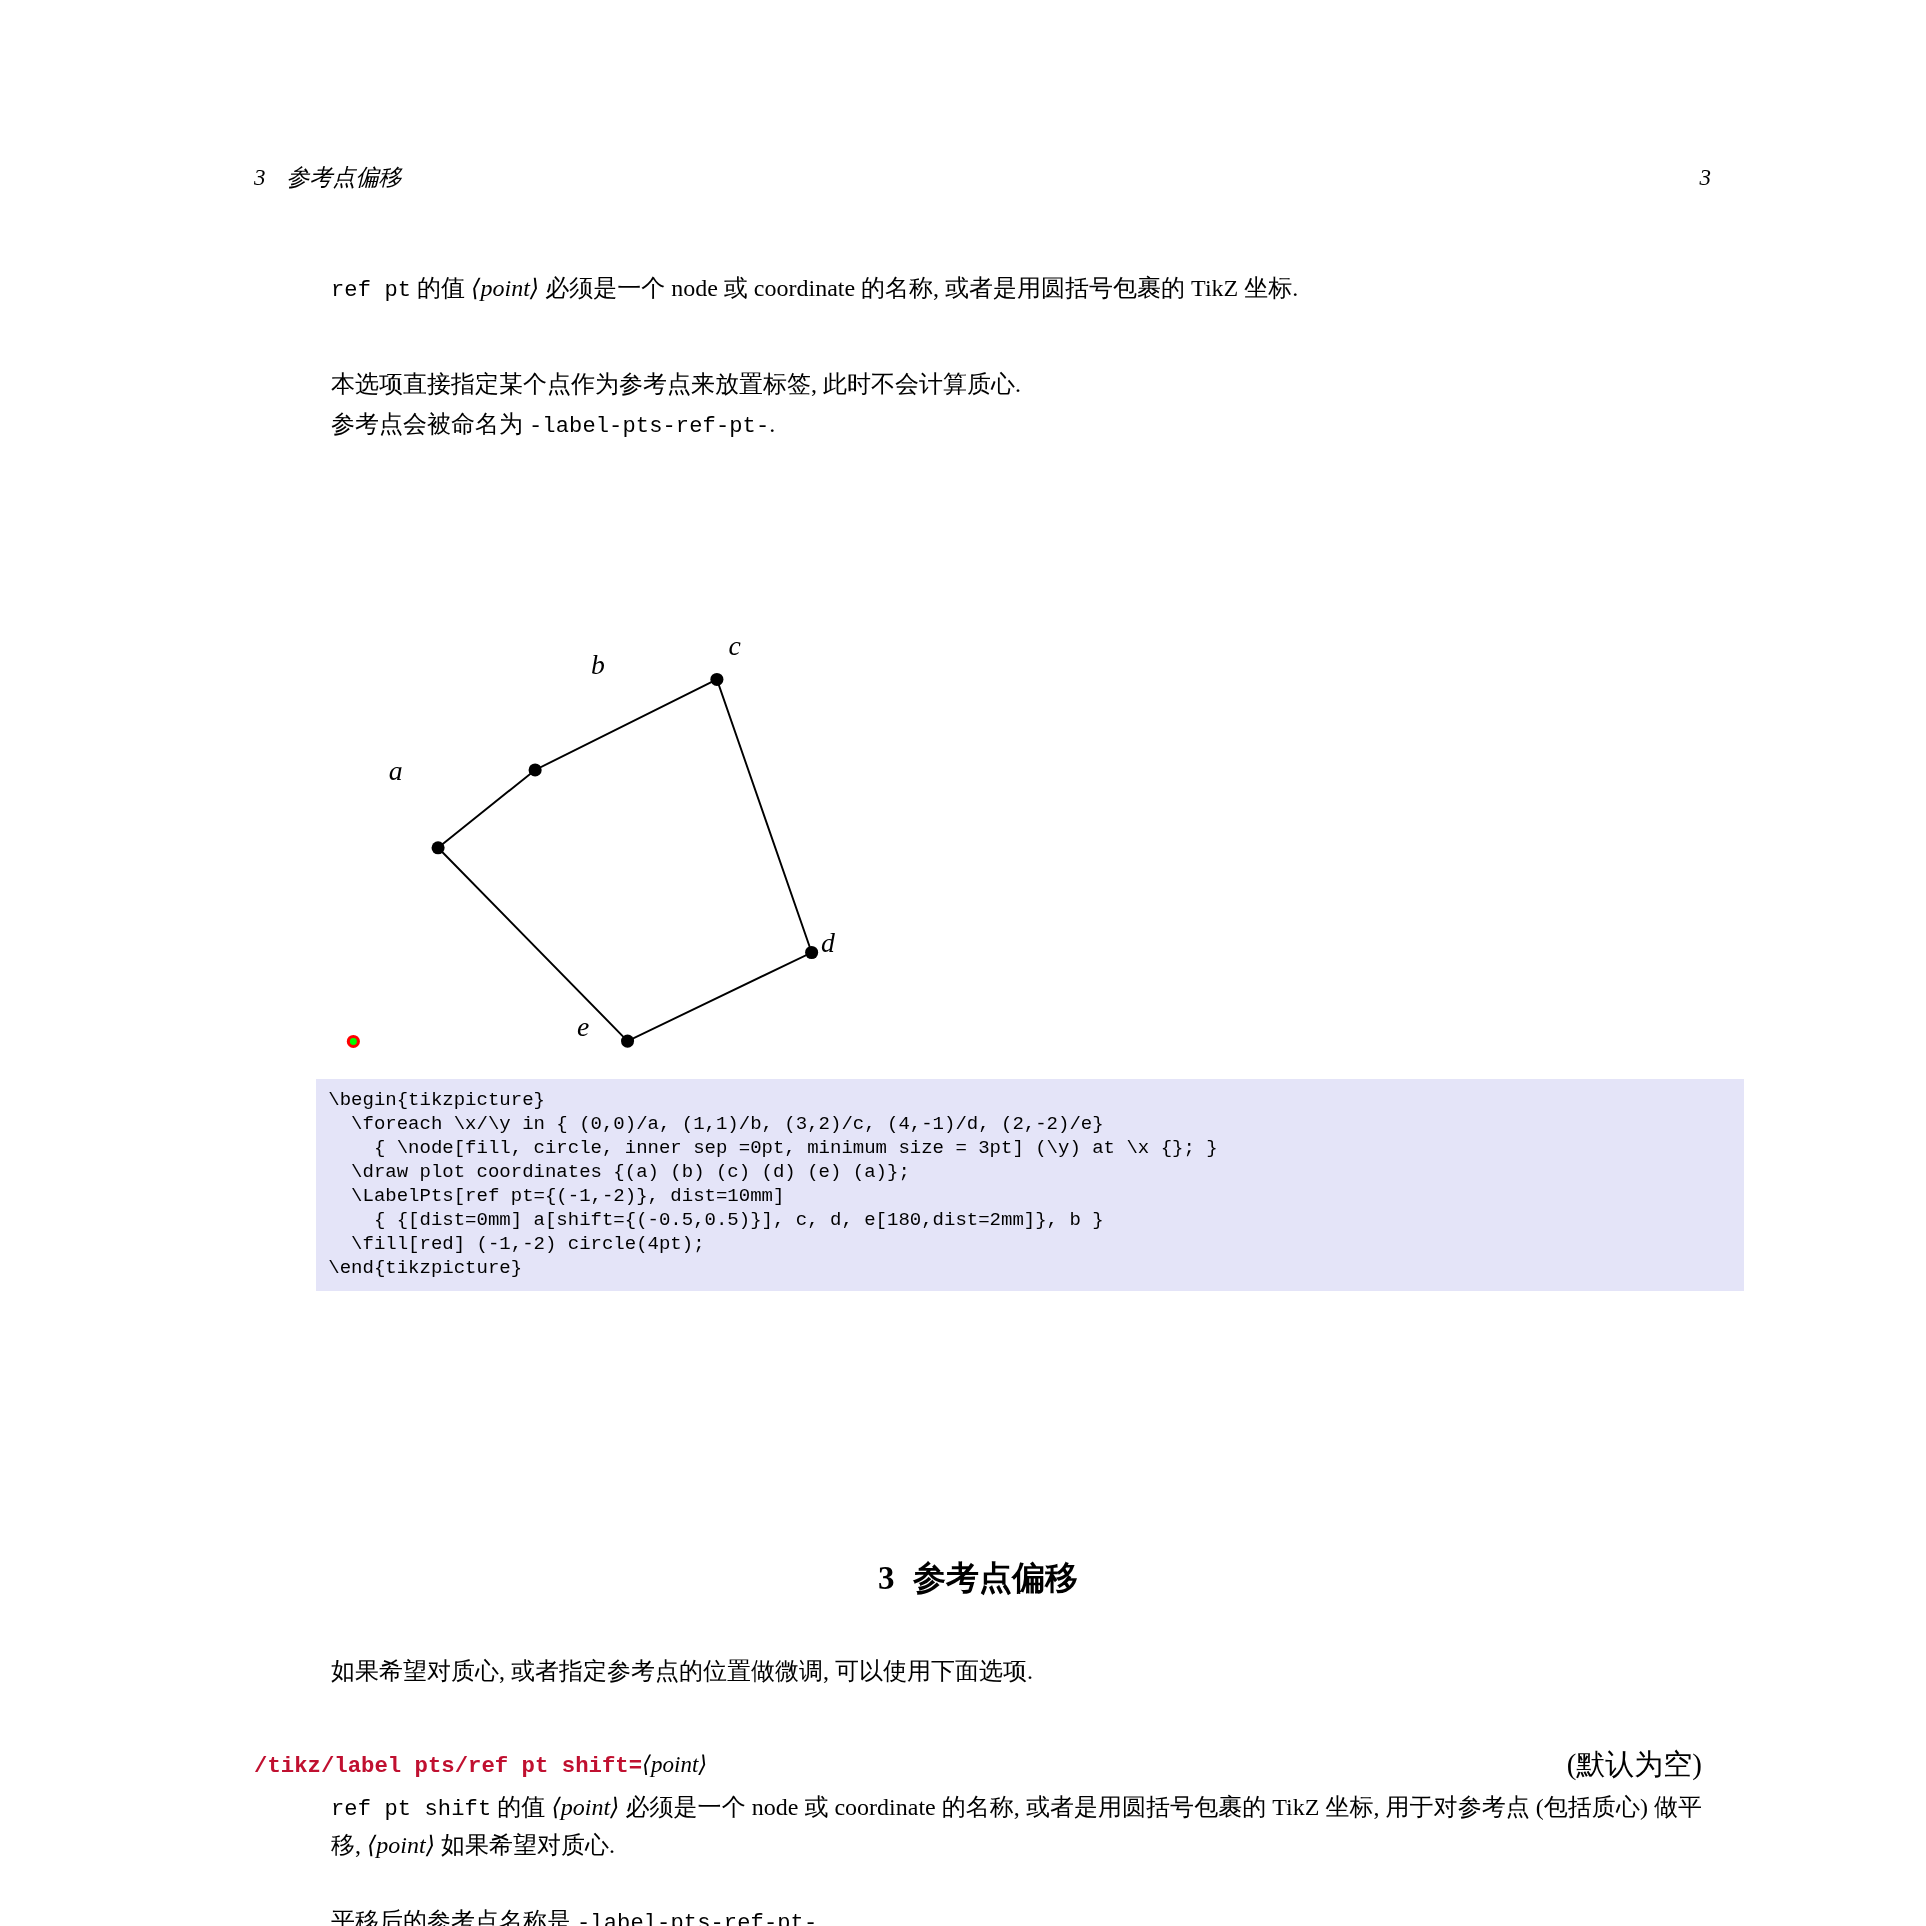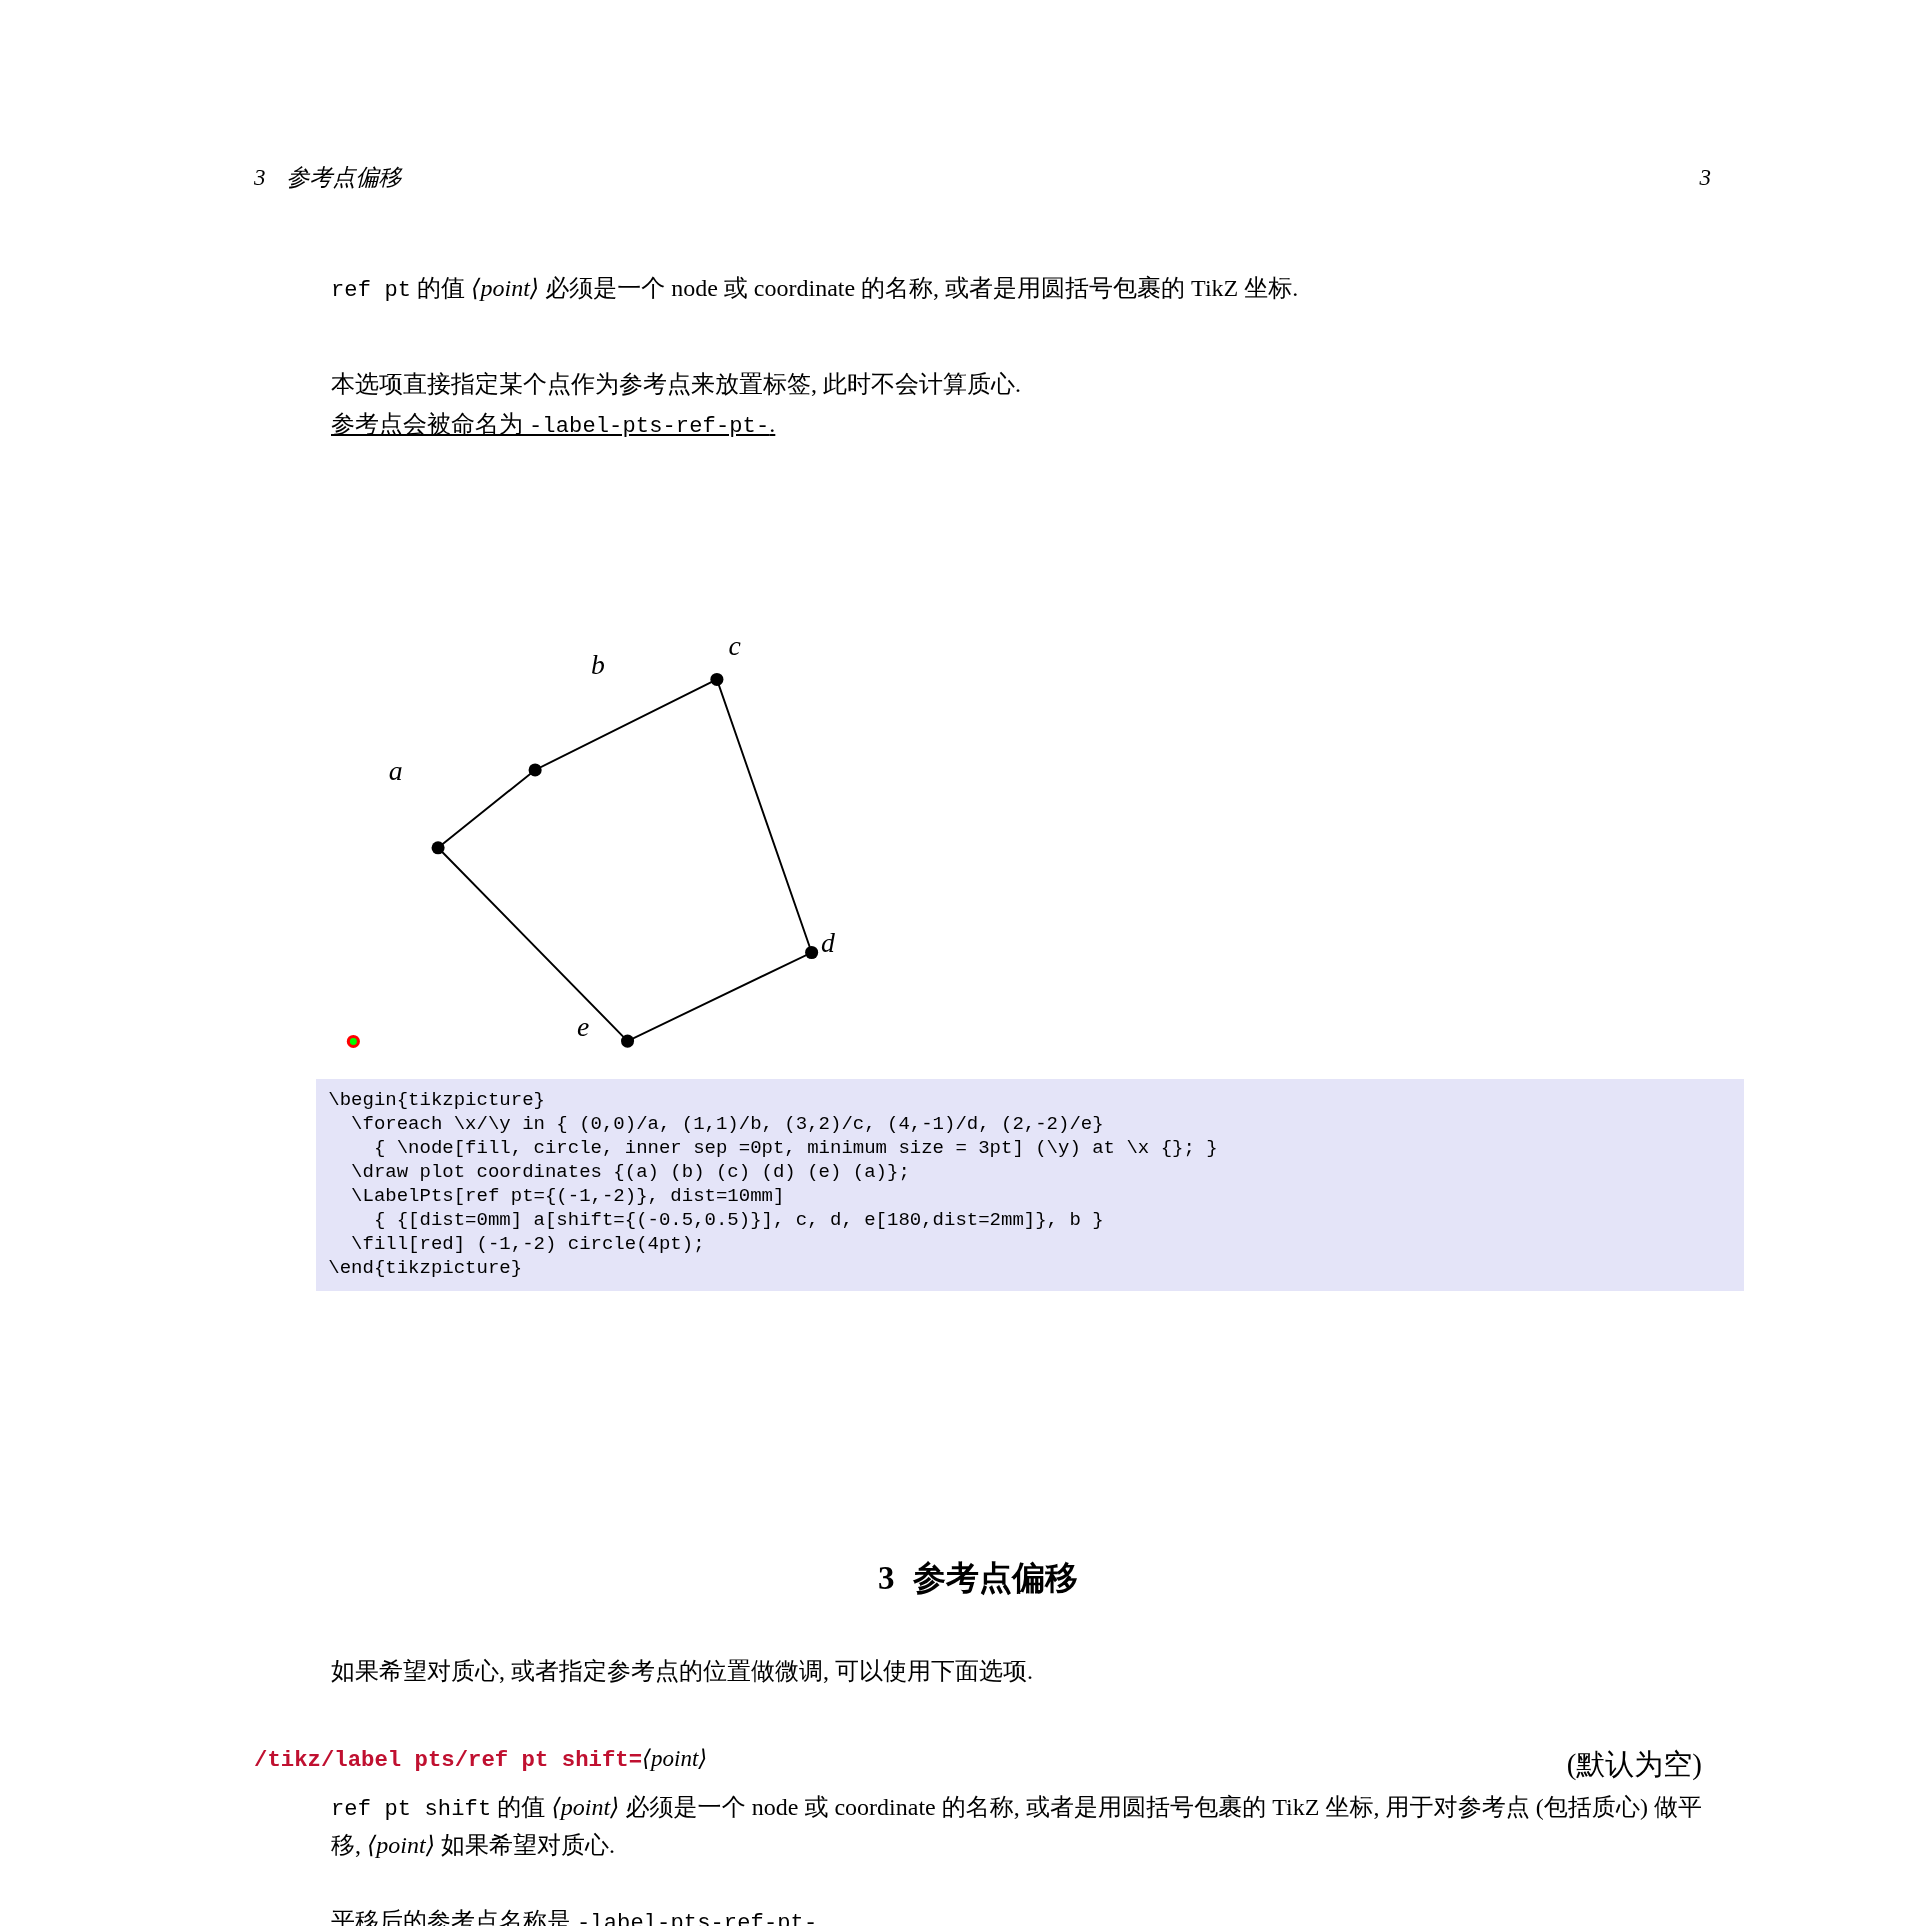--- a/index.html
+++ b/index.html
@@ -90,21 +90,21 @@
   }
   .section-head .sec-num { margin-right: 18.5px; }
 
   
   .keyline {
     position: absolute;
     left: 254px;
     width: 1448px;
     top: 1745px;
     display: flex;
-    align-items: flex-start;
+    align-items: center;
     justify-content: space-between;
     font-size: 24px;
     gap: 48px;
   }
   .keyname {
     color: #c01030;
     font-family: "Liberation Mono", "DejaVu Sans Mono", monospace;
     font-weight: bold;
     font-size: 22.3px;
     white-space: nowrap;
@@ -129,21 +129,21 @@
   </span>
   <span class="runhead-right">3</span>
 </div>
 
 <div class="body-block" style="top:270px;">
   <span class="mono">ref pt</span><span> 的值 </span><span class="ital">⟨point⟩</span><span> 必须是一个 node 或 coordinate 的名称, 或者是用圆括号包裹的 TikZ 坐标.</span>
 </div>
 
 <div class="body-block" style="top:366px;">本选项直接指定某个点作为参考点来放置标签, 此时不会计算质心.</div>
 
-<div class="body-block" style="top:406px;text-decoration:underline;">
+<div class="body-block" style="top:406px;">
   <span>参考点会被命名为 </span><span class="mono">-label-pts-ref-pt-</span><span>.</span>
 </div>
 
 <div class="figure">
   <svg id="fig-svg" width="1448" height="455" viewBox="0 0 3760 1180" xmlns="http://www.w3.org/2000/svg">
     <polyline id="fig-path" fill="none" stroke="#000000" stroke-width="5" points="478,640 730,438 1202,203 1448,912 970,1142 478,640"></polyline>
     <g id="fig-vertices">
         <circle cx="478" cy="640" r="17" fill="#000000"></circle>
         <circle cx="730" cy="438" r="17" fill="#000000"></circle>
         <circle cx="1202" cy="203" r="17" fill="#000000"></circle>

